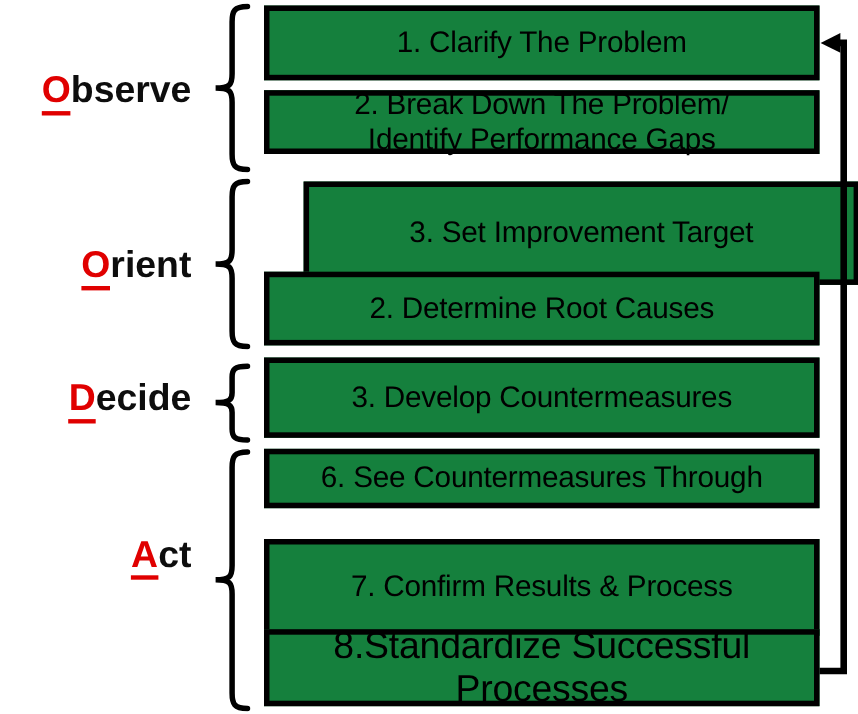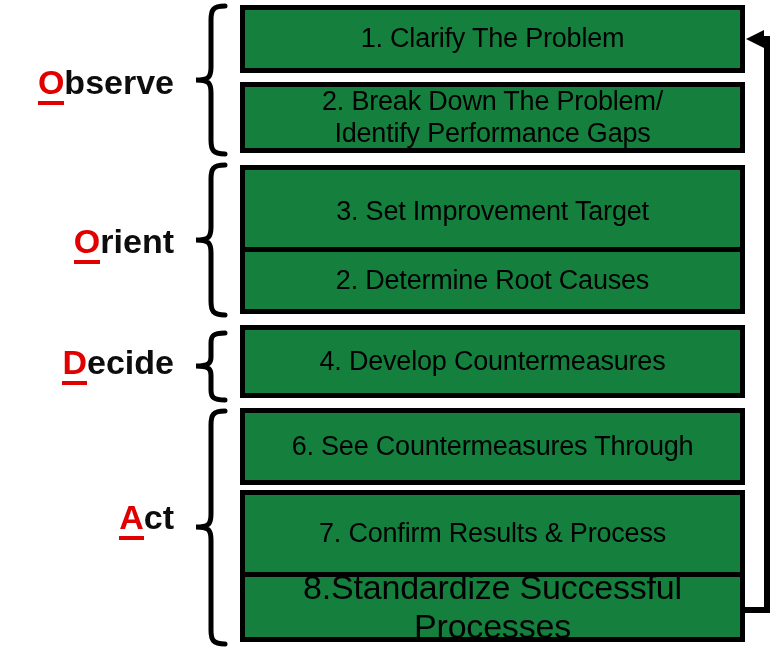--- a/index.html
+++ b/index.html
@@ -12,41 +12,41 @@
     position:absolute;left:240px;width:505px;box-sizing:border-box;
     border:5px solid #000;background:#15803d;
     display:flex;align-items:center;justify-content:center;text-align:center;
   }
   .step-text{
     font-size:27px;line-height:1.16;color:#000;white-space:pre-line;
     letter-spacing:-0.2px;
   }
   .snug .step-text{font-size:34px;}
   .sb-1{top:5px;height:68px;}
-  .sb-2{top:82px;height:71px;}
-  .sb-3{top:165px;height:94px;}
+  .sb-2{top:82px;height:58px;}
+  .sb-3{top:165px;height:94px;margin-left:36px;}
   .sb-4{top:247px;height:67px;}
   .sb-5{top:325px;height:73px;}
-  .sb-6{top:408px;height:77px;}
+  .sb-6{top:408px;height:54px;}
   .sb-7{top:490px;height:88px;}
   .sb-8{top:572px;height:70px;}
   
   .group-label{
     position:absolute;left:0;width:174px;height:44px;line-height:44px;
     text-align:right;font-weight:bold;font-size:34px;color:#0d0d0d;
     white-space:nowrap;
   }
   .group-label .initial{
     color:#e00000;border-bottom:4px solid #e00000;padding-bottom:0px;
     display:inline-block;line-height:1.05;
   }
   .gl-observe{top:60px;}
   .gl-orient{top:219px;text-align:right;}
   .gl-decide{top:340px;}
-  .gl-act{top:495px;}
+  .gl-act{top:482px;}
   
   .brace{position:absolute;left:192px;}
   .brace path{stroke:#000;stroke-width:5;fill:none;stroke-linecap:round;}
   
   .loop{position:absolute;left:0;top:0;pointer-events:none;}
   .loop path{stroke:#000;stroke-width:6;fill:none;}
   .loop polygon{fill:#000;}
 </style>
 </head>
 <body>
@@ -86,21 +86,21 @@
     <span class="step-text">2. Break Down The Problem/
 Identify Performance Gaps</span>
   </div>
   <div class="step-box sb-3">
     <span class="step-text">3. Set Improvement Target</span>
   </div>
   <div class="step-box sb-4">
     <span class="step-text">2. Determine Root Causes</span>
   </div>
   <div class="step-box sb-5">
-    <span class="step-text">4. Develop Countermeasures</span>
+    <span class="step-text">3. Develop Countermeasures</span>
   </div>
   <div class="step-box sb-6">
     <span class="step-text">6. See Countermeasures Through</span>
   </div>
   <div class="step-box sb-7">
     <span class="step-text">7. Confirm Results &amp; Process</span>
   </div>
   <div class="step-box sb-8 snug">
     <span class="step-text">8.Standardize Successful Processes</span>
   </div>

